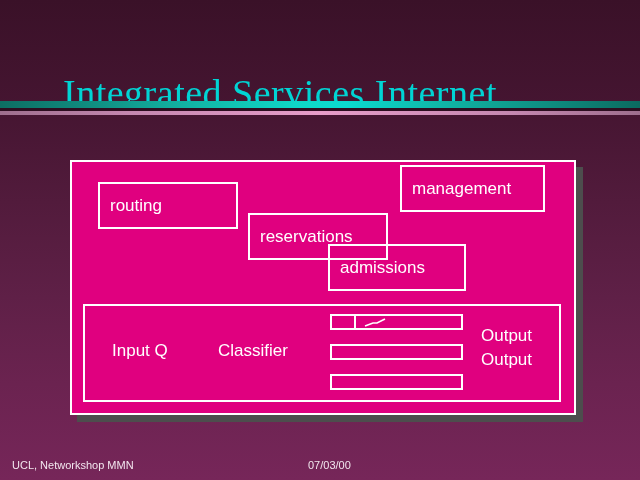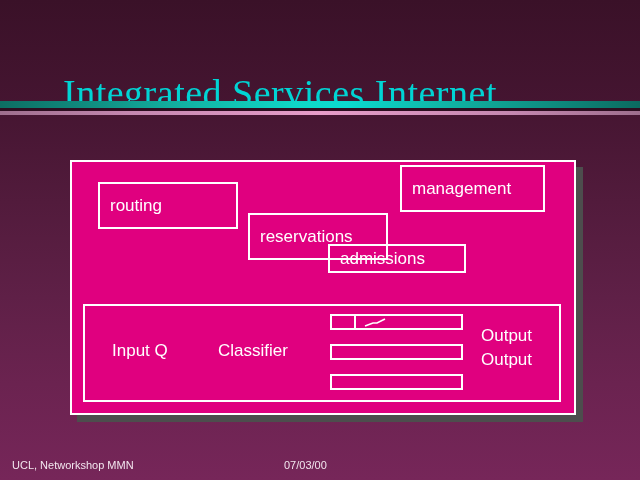--- a/index.html
+++ b/index.html
@@ -91,21 +91,21 @@
     font-size: 17px;
     display: flex;
     align-items: center;
     padding-left: 10px;
     white-space: nowrap;
   }
 
   #box-routing     { left: 26px;  top: 20px;  width: 140px; height: 47px; }
   #box-reservations{ left: 176px; top: 20px;  width: 140px; height: 47px; margin-top: 31px; }
   #box-management  { left: 328px; top: 3px;  width: 145px; height: 47px; }
-  #box-admissions  { left: 256px; top: 82px;  width: 138px; height: 29px; }
+  #box-admissions  { left: 256px; top: 82px;  width: 138px; height: 47px; }
 
   
   #group-box {
     position: absolute;
     left: 11px;
     top: 142px;
     width: 478px;
     height: 98px;
     border: 2px solid #ffffff;
     box-sizing: border-box;
@@ -156,21 +156,21 @@
     position: absolute;
     left: 0;
     top: 455px;
     width: 556px;
     height: 25px;
     color: #f2e6ee;
     font-family: "Liberation Sans", sans-serif;
     font-size: 11px;
   }
   #footer-left  { position: absolute; left: 12px;  top: 4px; white-space: nowrap; }
-  #footer-date  { position: absolute; left: 284px; top: 4px; white-space: nowrap; }
+  #footer-date  { position: absolute; left: 308px; top: 4px; white-space: nowrap; }
 </style>
 </head>
 <body>
 
 <div id="slide">
 
   <h1 id="title">Integrated Services Internet</h1>
 
   <div id="rule-teal"></div>
   <div id="rule-dark"></div>

